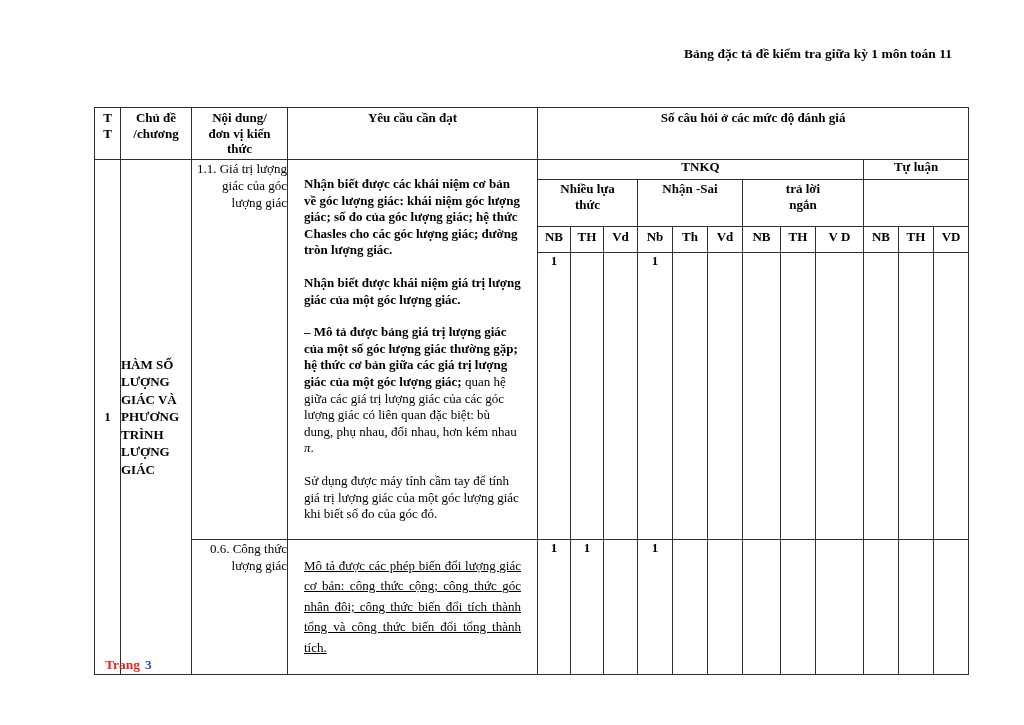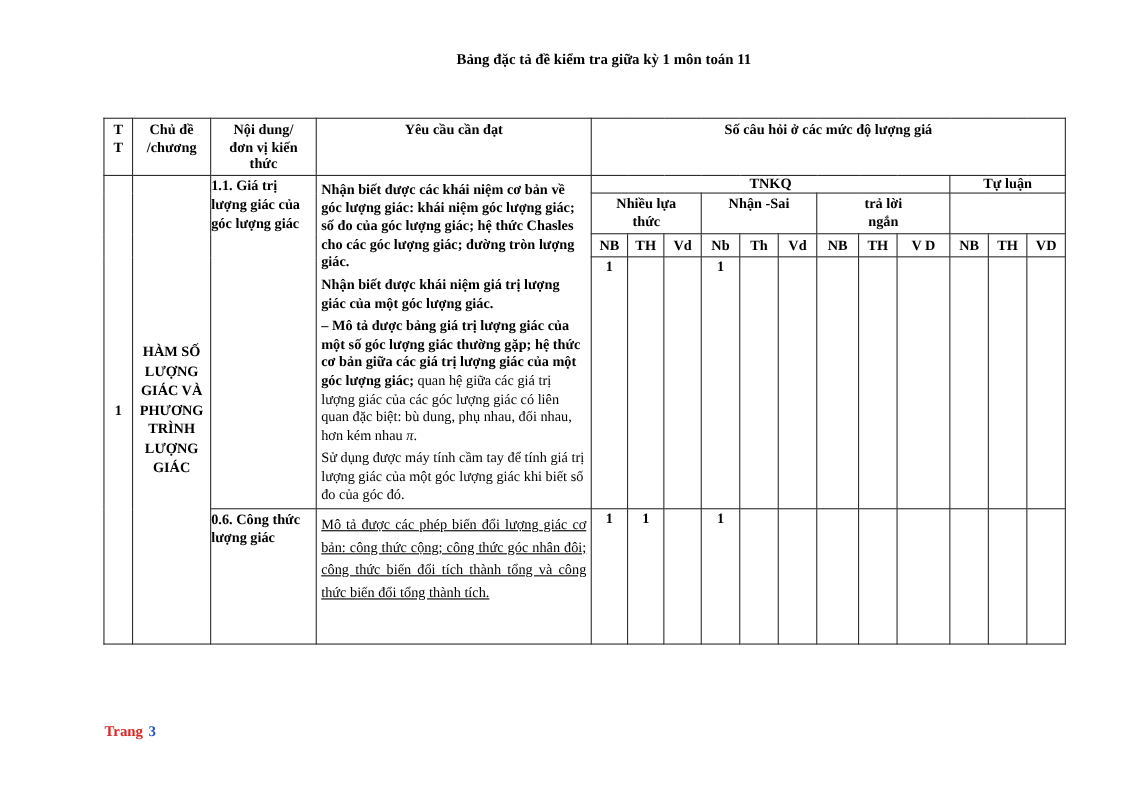--- a/index.html
+++ b/index.html
@@ -5,22 +5,22 @@
   html,body{margin:0;padding:0;background:#ffffff;}
   .doc{
     position:relative;
     width:1024px;height:725px;
     background:#ffffff;
     font-family:"Liberation Serif", serif;
     color:#000;
     overflow:hidden;
   }
   .title,.subtitle{
-    position:absolute;left:112px;width:874px;
-    text-align:center;font-weight:bold;font-size:13.5px;
+    position:absolute;left:78px;width:874px;
+    text-align:right;font-weight:bold;font-size:13.5px;
   }
   .title{top:46px;}
   .subtitle{top:79px;}
   table.spec{
     position:absolute;left:94px;top:107px;
     border-collapse:collapse;table-layout:fixed;
     width:874px;
     font-size:13px;
   }
   table.spec td, table.spec th{
@@ -39,44 +39,44 @@
   tr.r1 th{padding-top:2px;line-height:15.5px;}
   tr.r2 th{line-height:14px;vertical-align:top;}
   th.tuluan{text-align:right;padding-right:5px;}
   tr.r3 th{line-height:16px;padding-top:1px;}
   tr.r4 th{line-height:19px;}
   td.tt-cell{
     text-align:center;font-weight:bold;vertical-align:middle;
     padding-top:66px;
   }
   td.chude-cell{
-    text-align:center;font-weight:bold;vertical-align:middle;
+    font-weight:bold;vertical-align:middle;
     padding:112px 5px 4px 5px;
     line-height:17.5px;
     overflow-wrap:break-word;word-break:break-word;
   }
   td.noidung-cell{
-    text-align:left;font-weight:bold;vertical-align:top;
+    text-align:right;font-weight:normal;vertical-align:top;
     padding:2px 4px;line-height:17px;
   }
   td.req-cell{
     vertical-align:top;text-align:left;
     padding:1px 4px 1px 4px;
     line-height:16.6px;
   }
-  td.req-cell p{margin:4px;}
+  td.req-cell p{margin:16px;}
   td.req-justify{line-height:20.5px;padding-top:3px;text-decoration:underline;}
   td.req-justify p{text-align:justify;}
   td.count-cell{
     text-align:center;font-weight:bold;vertical-align:top;
     padding-top:2px;line-height:16px;
   }
   td.empty-cell{}
   .footer{
-    position:absolute;left:95px;top:657px;
+    position:absolute;left:105px;top:657px;
     font-weight:bold;font-size:13.5px;font-family:Liberation Serif, serif;
   }
   .footer .num{margin-left:5px;}
 </style>
 </head>
 <body>
 
 <div class="doc">
 
   <div class="title">Bảng đặc tả đề kiểm tra giữa kỳ 1 môn toán 11</div>
@@ -104,21 +104,21 @@
     <tbody>
         <tr class="r1">
       <th class="pre">T
 T</th>
       <th class="pre">Chủ đề
 /chương</th>
       <th class="pre">Nội dung/
 đơn vị kiến
 thức</th>
       <th>Yêu cầu cần đạt</th>
-      <th colspan="12">Số câu hỏi ở các mức độ lượng giá</th>
+      <th colspan="12">Số câu hỏi ở các mức độ đánh giá</th>
     </tr>
 
     <tr class="r2">
       <td rowspan="5" class="tt-cell">1</td>
       <td rowspan="5" class="chude-cell">HÀM SỐ LƯỢNG GIÁC VÀ PHƯƠNG TRÌNH LƯỢNG GIÁC</td>
       <td rowspan="4" class="noidung-cell">1.1. Giá trị lượng giác của góc lượng giác</td>
       <td rowspan="4" class="req-cell">
             <p><b>Nhận biết được các khái niệm cơ bản về góc lượng giác: khái niệm góc lượng giác; số đo của góc lượng giác; hệ thức Chasles cho các góc lượng giác; đường tròn lượng giác.</b></p>
             <p><b>Nhận biết được khái niệm giá trị lượng giác của một góc lượng giác.</b></p>
             <p><b>– Mô tả được bảng giá trị lượng giác của một số góc lượng giác thường gặp; hệ thức cơ bản giữa các giá trị lượng giác của một góc lượng giác; </b><span>quan hệ giữa các giá trị lượng giác của các góc lượng giác có liên quan đặc biệt: bù dung, phụ nhau, đối nhau, hơn kém nhau </span><span style="font-style: italic;">π</span><span>.</span></p>

